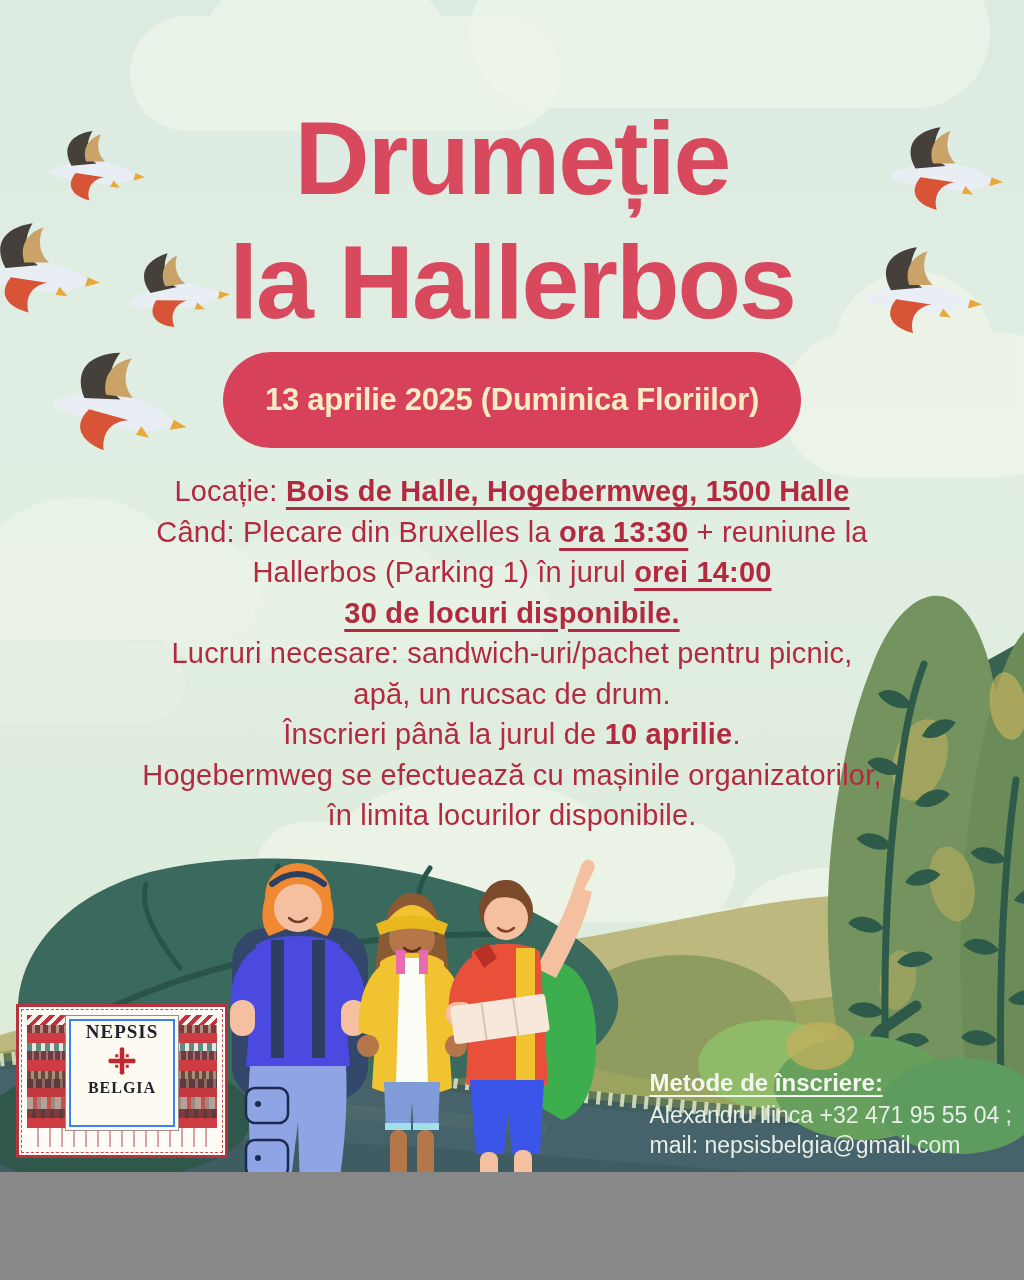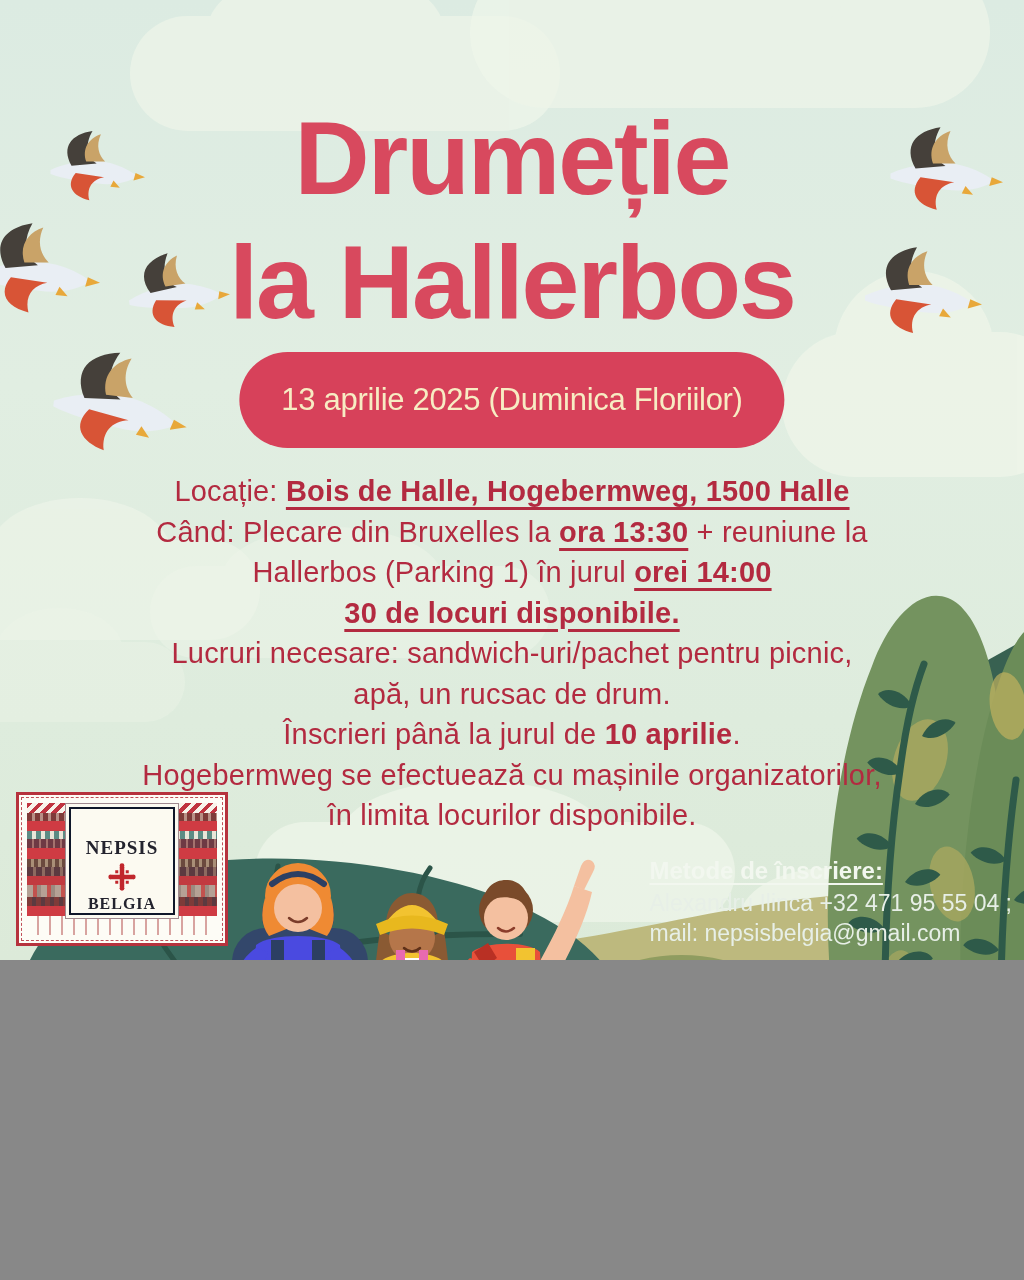--- a/index.html
+++ b/index.html
@@ -1,17 +1,17 @@
 <!DOCTYPE html>
 <html><head>
 <meta charset="utf-8">
 <style>
   html,body{margin:0;padding:0;background:#888;}
   .poster{
-    position:relative;width:1024px;height:960px;overflow:hidden;
+    position:relative;width:1024px;height:1172px;overflow:hidden;
     background:linear-gradient(180deg,#dcebe2 0%,#e1eee2 40%,#deecdd 75%,#dcead9 100%);
     font-family:"Liberation Sans",sans-serif;
   }
   
   .cloud{position:absolute;background:#eef5e9;border-radius:999px;opacity:.75;}
   .cloud::before{content:"";position:absolute;left:18%;top:-42%;width:55%;height:110%;
     background:inherit;border-radius:50%;}
   .c1{left:130px;top:16px;width:430px;height:115px;}
   .c2{left:470px;top:-42px;width:520px;height:150px;}
   .c3{left:782px;top:332px;width:290px;height:145px;opacity:.85;}
@@ -22,21 +22,21 @@
   .c8{left:-45px;top:642px;width:230px;height:80px;opacity:.4;}
   
   .birds-layer,.scene{position:absolute;left:0;top:0;width:1024px;height:1280px;}
   .birds-layer{z-index:3;}
   .scene{z-index:2;}
   
   .title{position:absolute;z-index:5;left:0;right:0;top:26px;text-align:center;
     color:#d8495e;font-weight:700;font-size:104px;line-height:124px;letter-spacing:-2px;}
   
   .date-pill{position:absolute;z-index:5;top:352px;left:50%;transform:translateX(-50%);
-    background:#d7415a;color:#f7ecc3;font-weight:400;font-size:31px;letter-spacing:-.3px;
+    background:#d7415a;color:#f7ecc3;font-weight:700;font-size:31px;letter-spacing:-.3px;
     padding:30px 42px;border-radius:54px;white-space:nowrap;}
   
   .info{position:absolute;z-index:5;left:0;right:0;top:471px;text-align:center;
     color:#b32a40;font-size:29px;line-height:40.5px;letter-spacing:.2px;}
   .info p{margin:0;}
   .b{font-weight:700;}
   .bu{font-weight:700;text-decoration:underline;text-decoration-thickness:3px;text-underline-offset:6px;}
   
   .contact{position:absolute;z-index:6;right:12px;bottom:12px;
     color:#e7efe7;font-size:23px;line-height:30px;}
@@ -55,23 +55,23 @@
   .s4 {flex:0 0 9px; background:repeating-linear-gradient(90deg,#6e3a44 0 5px,#a4726e 5px 7px);}
   .s5 {flex:0 0 11px;background:#cf3b43;}
   .s6 {flex:0 0 8px; background:repeating-linear-gradient(90deg,#6b4a3e 0 4px,#a98f77 4px 7px);}
   .s7 {flex:0 0 9px; background:repeating-linear-gradient(90deg,#5c3a40 0 6px,#8d6a60 6px 9px);}
   .s8 {flex:0 0 9px; background:#c23a40;}
   .s9 {flex:0 0 12px;background:repeating-linear-gradient(90deg,#b5a195 0 6px,#c2524e 6px 10px,#9c8a80 10px 14px);}
   .s10{flex:0 0 9px; background:repeating-linear-gradient(90deg,#7e3b39 0 5px,#5c3a40 5px 9px);}
   .s11{flex:0 0 10px;background:#cf3b43;}
   .s12{flex:1;background:repeating-linear-gradient(90deg,#fdfcf6 0 10px,#d8a3a0 10px 12px);}
   .logo-panel{position:absolute;z-index:2;left:50%;top:12px;transform:translateX(-50%);
-    width:102px;height:104px;background:#fcfaf1;border:2px solid #0f172a;
+    width:102px;height:104px;background:#fcfaf1;border:2px solid #3b82f6;
     box-shadow:0 0 0 3px #fcfaf1,0 0 0 4px #a08a90;
-    display:flex;flex-direction:column;align-items:center;justify-content:flex-end;gap:3px;}
+    display:flex;flex-direction:column;align-items:center;justify-content:flex-start;gap:3px;}
   .logo-org,.logo-country{font-family:"Liberation Serif",serif;font-weight:700;color:#23232e;letter-spacing:1px;}
   .logo-org{font-size:19px;}
   .logo-country{font-size:16px;}
 </style>
 </head>
 <body>
 
 <div class="poster">
 
   <div class="cloud c1"></div>

